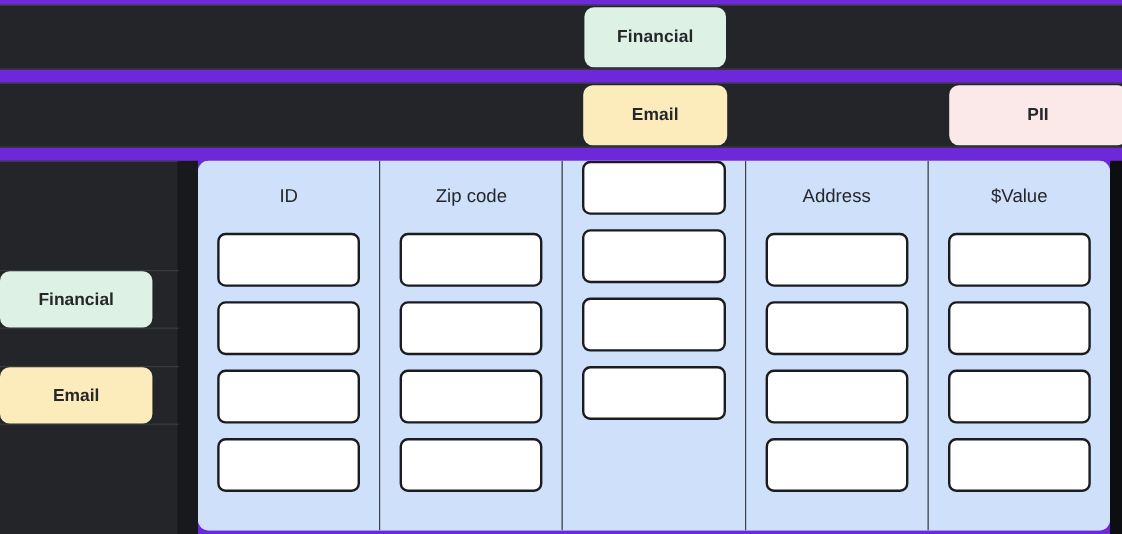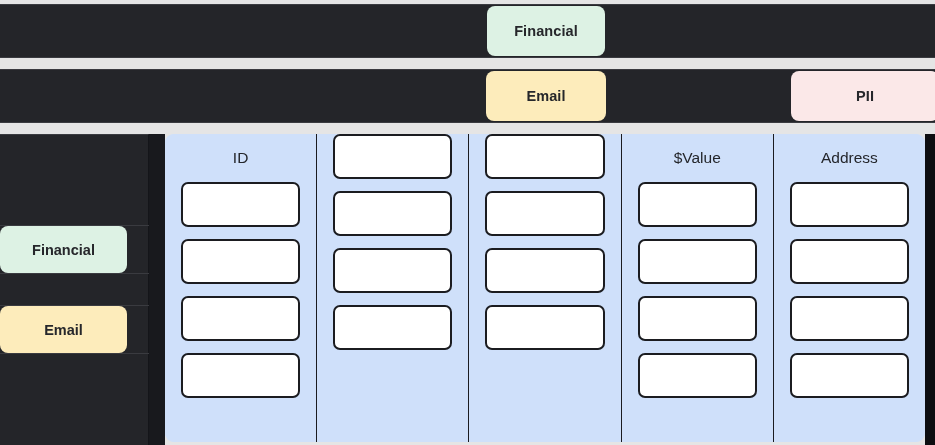--- a/index.html
+++ b/index.html
@@ -9,21 +9,21 @@
     height: 445px;
     overflow: hidden;
     background: #000000;
     font-family: "Liberation Sans", sans-serif;
   }
 
   #root {
     position: relative;
     width: 935px;
     height: 445px;
-    background: #e5e5e5;
+    background: #6d28d9;
   }
 
   
   .tag-row {
     position: absolute;
     left: 0;
     width: 935px;
     background: #242529;
     border-top: 1px solid #3a3b40;
     border-bottom: 1px solid #3a3b40;
@@ -120,21 +120,21 @@
     flex: 1 1 0;
     background: #cfe0fa;
     display: flex;
     flex-direction: column;
     align-items: center;
     border-right: 1.5px solid #1b1c20;
   }
   .column:last-child { border-right: none; }
 
   .col-header {
-    height: 48px;
+    height: 60px;
     display: flex;
     align-items: center;
     justify-content: center;
     font-size: 15.5px;
     color: #24262b;
     white-space: nowrap;
   }
 
   .cells {
     flex: 1;
@@ -191,54 +191,55 @@
       <div class="col-header">ID</div>
       <div class="cells">
         <div class="cell"></div>
         <div class="cell"></div>
         <div class="cell"></div>
         <div class="cell"></div>
       </div>
     </div>
 
     <div class="column">
-      <div class="cells">
-        <div class="cell"></div>
-        <div class="cell"></div>
-        <div class="cell"></div>
-        <div class="cell"></div>
-      </div>
-    </div>
-
-    <div class="column">
+      <div class="col-header">Zip code</div>
+      <div class="cells">
+        <div class="cell"></div>
+        <div class="cell"></div>
+        <div class="cell"></div>
+        <div class="cell"></div>
+      </div>
+    </div>
+
+    <div class="column">
+      <div class="cells">
+        <div class="cell"></div>
+        <div class="cell"></div>
+        <div class="cell"></div>
+        <div class="cell"></div>
+      </div>
+    </div>
+
+    <div class="column">
+      <div class="col-header">Address</div>
       <div class="cells">
         <div class="cell"></div>
         <div class="cell"></div>
         <div class="cell"></div>
         <div class="cell"></div>
       </div>
     </div>
 
     <div class="column">
       <div class="col-header">$Value</div>
       <div class="cells">
         <div class="cell"></div>
         <div class="cell"></div>
         <div class="cell"></div>
         <div class="cell"></div>
       </div>
     </div>
 
-    <div class="column">
-      <div class="col-header">Address</div>
-      <div class="cells">
-        <div class="cell"></div>
-        <div class="cell"></div>
-        <div class="cell"></div>
-        <div class="cell"></div>
-      </div>
-    </div>
-
   </div>
 
   <div id="table-right-strip"></div>
 
 </div>
 
 </body></html>

